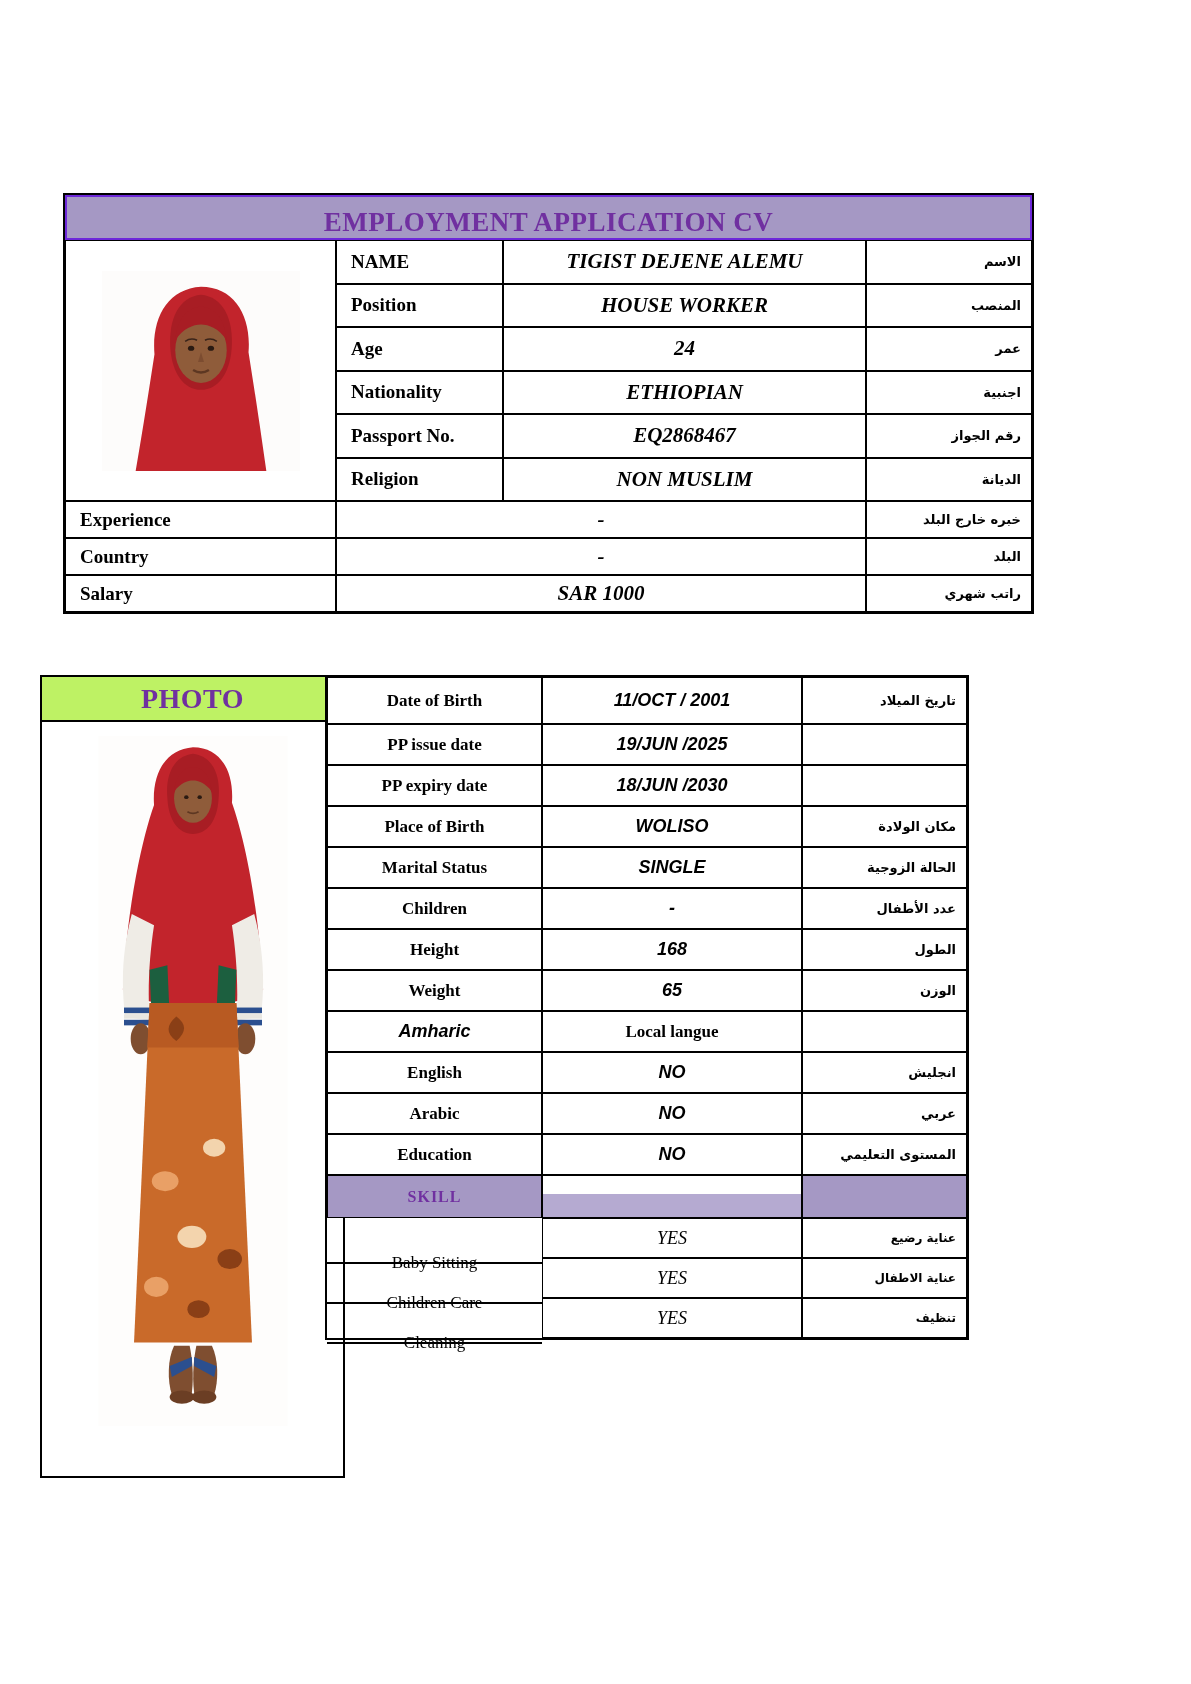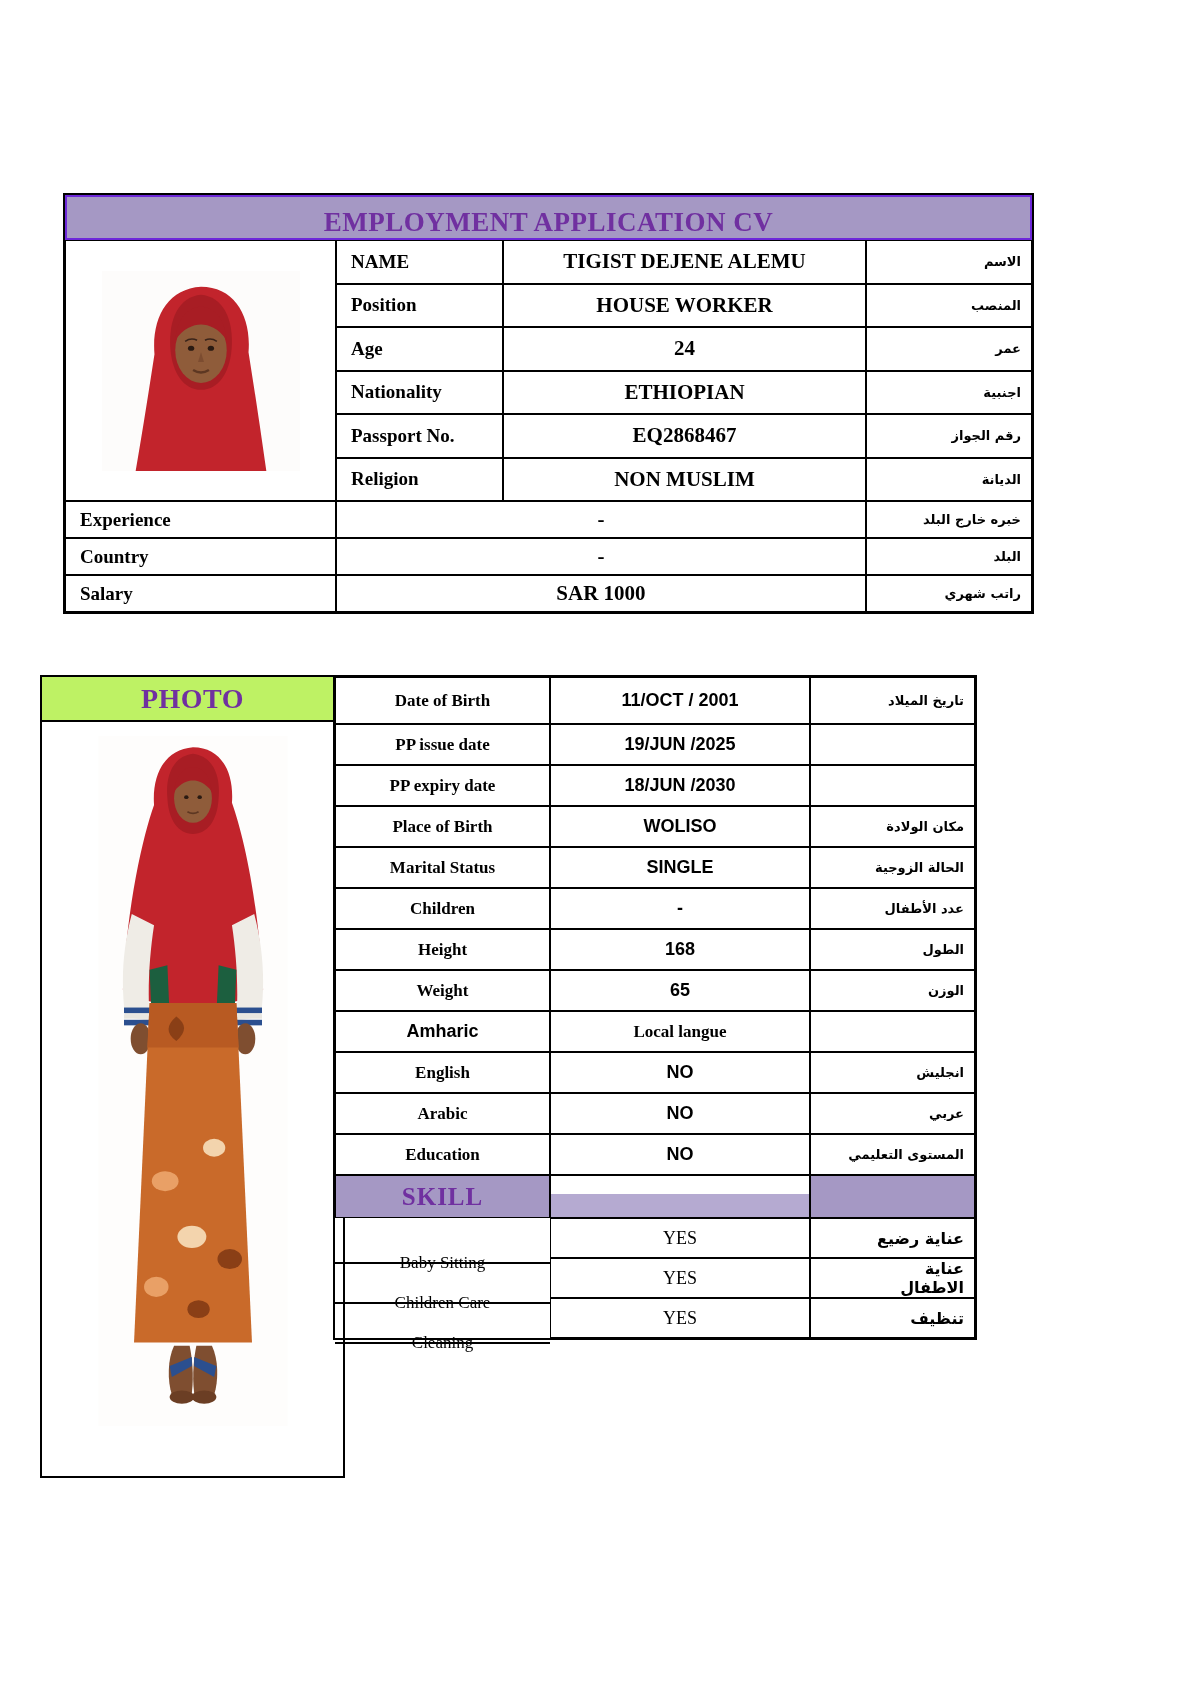--- a/index.html
+++ b/index.html
@@ -2,21 +2,21 @@
 <html><head>
 <meta charset="utf-8">
 <style>
   html,body{margin:0;padding:0;background:#ffffff;}
   .page{position:relative;width:1191px;height:1684px;background:#ffffff;overflow:hidden;
         font-family:"Liberation Serif", serif;color:#000;}
 
   
   .cell{border:1px solid #000;display:flex;align-items:center;box-sizing:border-box;background:#fff;}
   .lbl{font-weight:bold;font-size:19px;padding-left:14px;justify-content:flex-start;}
-  .val{font-weight:bold;font-size:21px;justify-content:center;text-align:left;}
+  .val{font-weight:bold;font-size:21px;justify-content:center;text-align:left;font-style:italic;}
   .ar{font-family:"DejaVu Sans", sans-serif;font-weight:bold;font-size:13px;
       justify-content:flex-start;padding-right:10px;padding-left:6px;direction:rtl;}
 
   
   .t1{position:absolute;left:63px;top:193px;width:967px;border:2px solid #000;
       display:grid;grid-template-columns:271px 167px 363px 166px;
       grid-template-rows:45px repeat(6,43.5px) repeat(3,37px);}
   .t1-title{grid-column:1/-1;border:2px solid #6d28d9;display:flex;align-items:flex-end;justify-content:center;}
   .t1-photo{grid-column:1;grid-row:2/8;border:1px solid #000;display:flex;align-items:center;justify-content:center;background:#fff;}
   .t1 .lbl{font-size:19px;text-align:right;}
@@ -26,34 +26,34 @@
   .band{background:#a598c4;}
   .title-text{color:#7030a0;font-weight:bold;font-size:27px;letter-spacing:.5px;}
 
   
   .photo-head{position:absolute;left:40px;top:675px;width:305px;height:47px;box-sizing:border-box;
               border:2px solid #000;display:flex;align-items:center;justify-content:center;background:#bef264;}
   .photo-head .title-text{font-size:28px;}
   .photo-cell{position:absolute;left:40px;top:722px;width:305px;height:756px;box-sizing:border-box;
               border:2px solid #000;border-top:none;background:#fff;
               display:flex;justify-content:center;align-items:flex-start;}
-  .t2{position:absolute;left:333px;top:675px;width:640px;border:2px solid #000;
+  .t2{position:absolute;left:325px;top:675px;width:640px;border:2px solid #000;
       display:grid;grid-template-columns:215px 260px 165px;
       grid-template-rows:47px repeat(11,41px) 43px repeat(3,40px);}
   .t2 .lbl{justify-content:center;padding-left:0;font-size:17px;}
   .t2 .val{font-size:18px;}
   .sans{font-family:"Liberation Sans", sans-serif;}
   .t2 .ar{font-size:13px;}
   .plain{font-weight:normal;font-size:16px;margin-top:44px;}
   .yes{font-weight:normal;font-size:15px;font-family:"Liberation Serif", serif;}
   .skill-lbl{background:#a598c4;justify-content:center;}
-  .skill-lbl .title-text{font-size:25px;letter-spacing:1px;}
+  .skill-lbl .title-text{font-size:16px;letter-spacing:1px;}
   .skill-val{background:linear-gradient(180deg,#ffffff 0 45%,#b5aad1 45% 100%);}
   .skill-ar{background:#a598c4;}
-  .t2 .ar.skill{font-size:16px;padding-left:48px;}
+  .t2 .ar.skill{font-size:12px;padding-left:48px;}
 </style>
 </head>
 <body>
 
 <div class="page">
 
   <div class="t1">
     <div class="t1-title band">
       <span class="title-text">EMPLOYMENT APPLICATION CV</span>
     </div>

